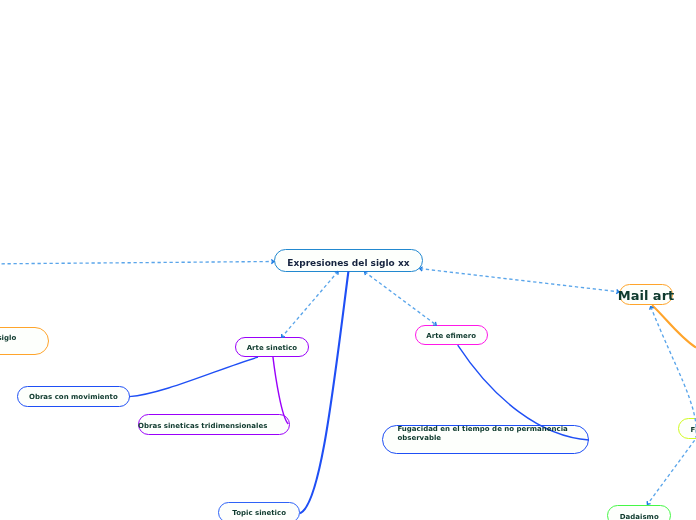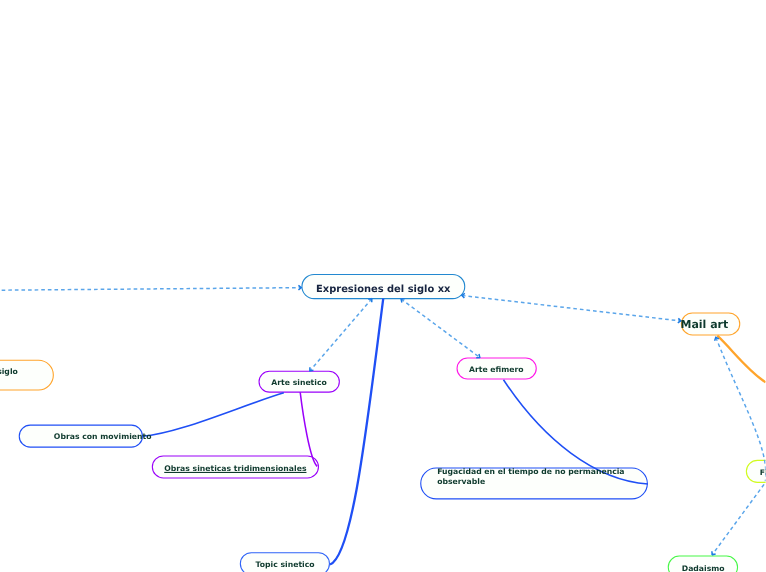--- a/index.html
+++ b/index.html
@@ -52,23 +52,23 @@
       <path d="M457.7,345.2 C493.8,399.9 541.1,436.8 589,440" fill="none" stroke="#1f4ff5" stroke-width="1.4"></path>
       <path d="M652.1,305.2 C665,317 678.6,336.1 696,347.6" fill="none" stroke="#ffa42b" stroke-width="2.1"></path>
       <path d="M650.7,306.6 C674.4,366.5 700.1,407.9 695.8,437.5" fill="none" stroke="#5aa5ea" stroke-width="1.35" stroke-dasharray="3.3 2.7" marker-start="url(#arr)"></path>
       <path d="M694.6,440.3 L647.4,504.4" fill="none" stroke="#5aa5ea" stroke-width="1.35" stroke-dasharray="3.3 2.7" marker-end="url(#arr)"></path>
     </g>
   </svg>
   <div id="labels">
       <div class="label" style="left: 273.5px; top: 248.7px; width: 149.8px; height: 23px; color: rgb(22, 36, 63); font-size: 9px; justify-content: center;"><span style="top: 2.8px;">Expresiones del siglo xx</span></div>
       <div class="label" style="left: 234.65px; top: 336.55px; width: 74.5px; height: 20.9px; color: rgb(14, 58, 45); font-size: 7px; justify-content: center;"><span>Arte sinetico</span></div>
       <div class="label" style="left: 414.65px; top: 324.55px; width: 73px; height: 20.6px; color: rgb(14, 58, 45); font-size: 7px; justify-content: center;"><span>Arte efimero</span></div>
-      <div class="label" style="left: 17.15px; top: 385.55px; width: 112.4px; height: 21.1px; color: rgb(14, 58, 45); font-size: 7px; justify-content: center; margin-left: 20px;"><span>Obras con movimiento</span></div>
-      <div class="label" style="left: 138.05px; top: 414.05px; width: 151.85px; height: 21.1px; color: rgb(14, 58, 45); font-size: 7px; justify-content: center; text-decoration: underline;"><span>Obras sineticas tridimensionales</span></div>
+      <div class="label" style="left: 17.15px; top: 385.55px; width: 112.4px; height: 21.1px; color: rgb(14, 58, 45); font-size: 7px; justify-content: center;"><span>Obras con movimiento</span></div>
+      <div class="label" style="left: 138.05px; top: 414.05px; width: 151.85px; height: 21.1px; color: rgb(14, 58, 45); font-size: 7px; "><span>Obras sineticas tridimensionales</span></div>
       <div class="label" style="left: 381.65px; top: 424.65px; width: 207.7px; height: 14px; color: rgb(14, 58, 45); font-size: 7px; line-height: 8.9px; justify-content: flex-start; padding-left: 15.8px;"><span>Fugacidad en el tiempo de no permanencia
 observable</span></div>
-      <div class="label" style="left: 618.6px; top: 283.6px; width: 54.8px; height: 21.3px; color: rgb(14, 58, 45); font-size: 10px; justify-content: flex-start;"><span>Mail art</span></div>
+      <div class="label" style="left: 618.6px; top: 283.6px; width: 54.8px; height: 21.3px; color: rgb(14, 58, 45); font-size: 13px; justify-content: center;"><span>Mail art</span></div>
       <div class="label" style="left: 218.15px; top: 501.55px; width: 82px; height: 21.2px; color: rgb(14, 58, 45); font-size: 7px; justify-content: center;"><span>Topic sinetico</span></div>
       <div class="label" style="left: 607.2px; top: 505.2px; width: 64.1px; height: 21.3px; color: rgb(14, 58, 45); font-size: 7px; justify-content: center;"><span>Dadaismo</span></div>
       <div class="label" style="left: 677.5px; top: 418.2px; width: 52px; height: 21px; color: rgb(14, 58, 45); font-size: 7px; justify-content: center;"><span>Fluxus</span></div>
       <div class="label" style="left: -112px; top: 326.5px; width: 161.4px; height: 28.2px; color: rgb(14, 58, 45); font-size: 7px; line-height: 8.9px; justify-content: flex-end; padding-right: 33.2px; align-items: flex-start; padding-top: 6.1px;"><span>siglo</span></div>
     </div>
 </div>
 
 </body></html>

